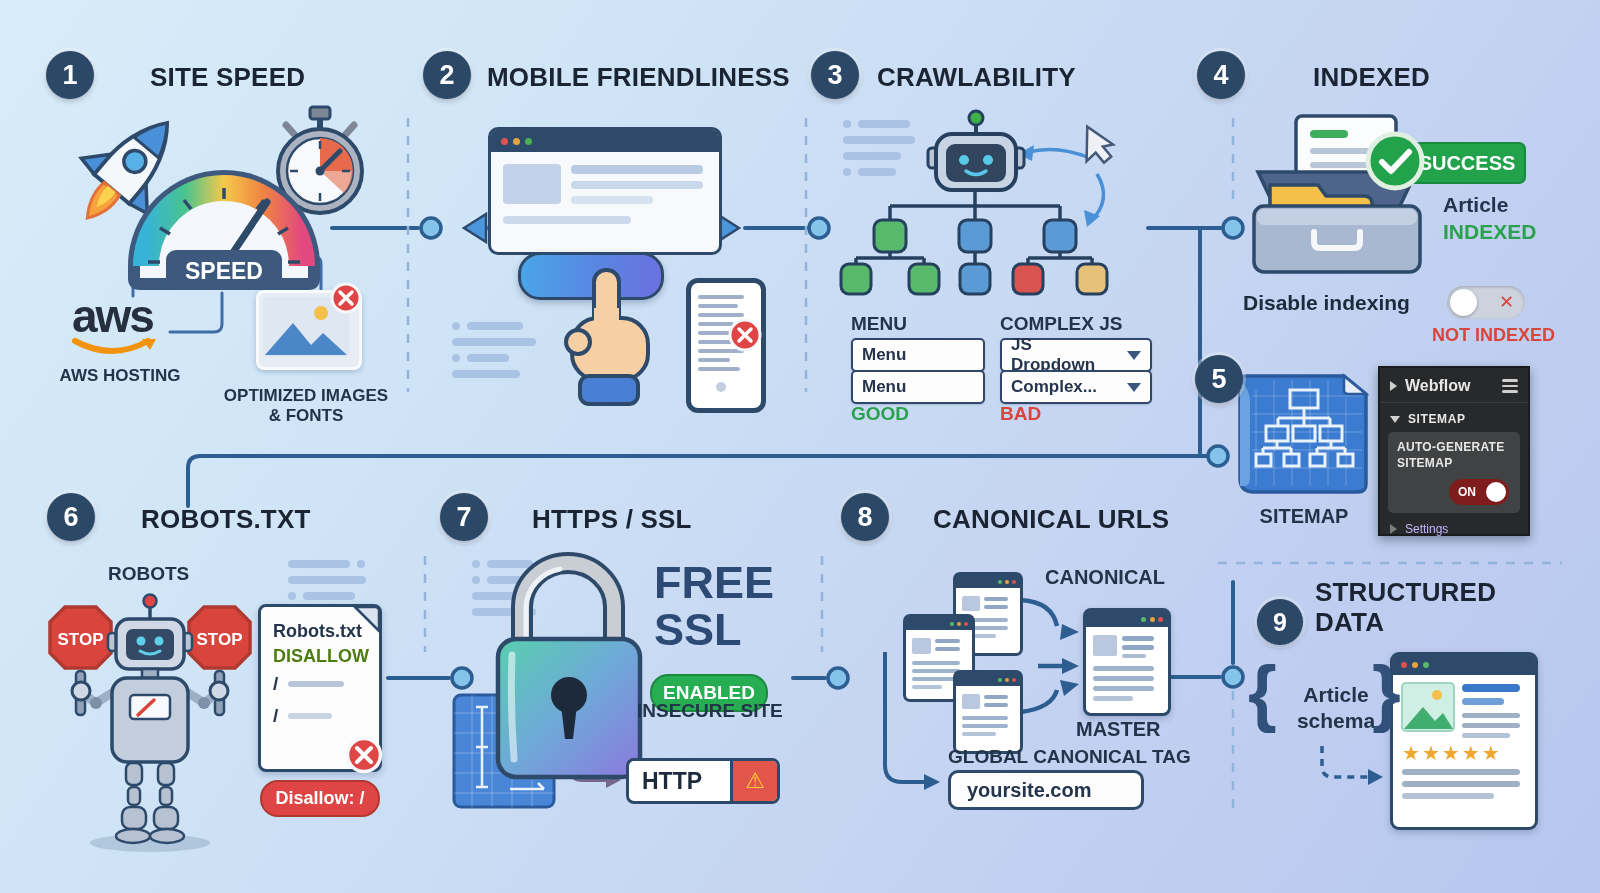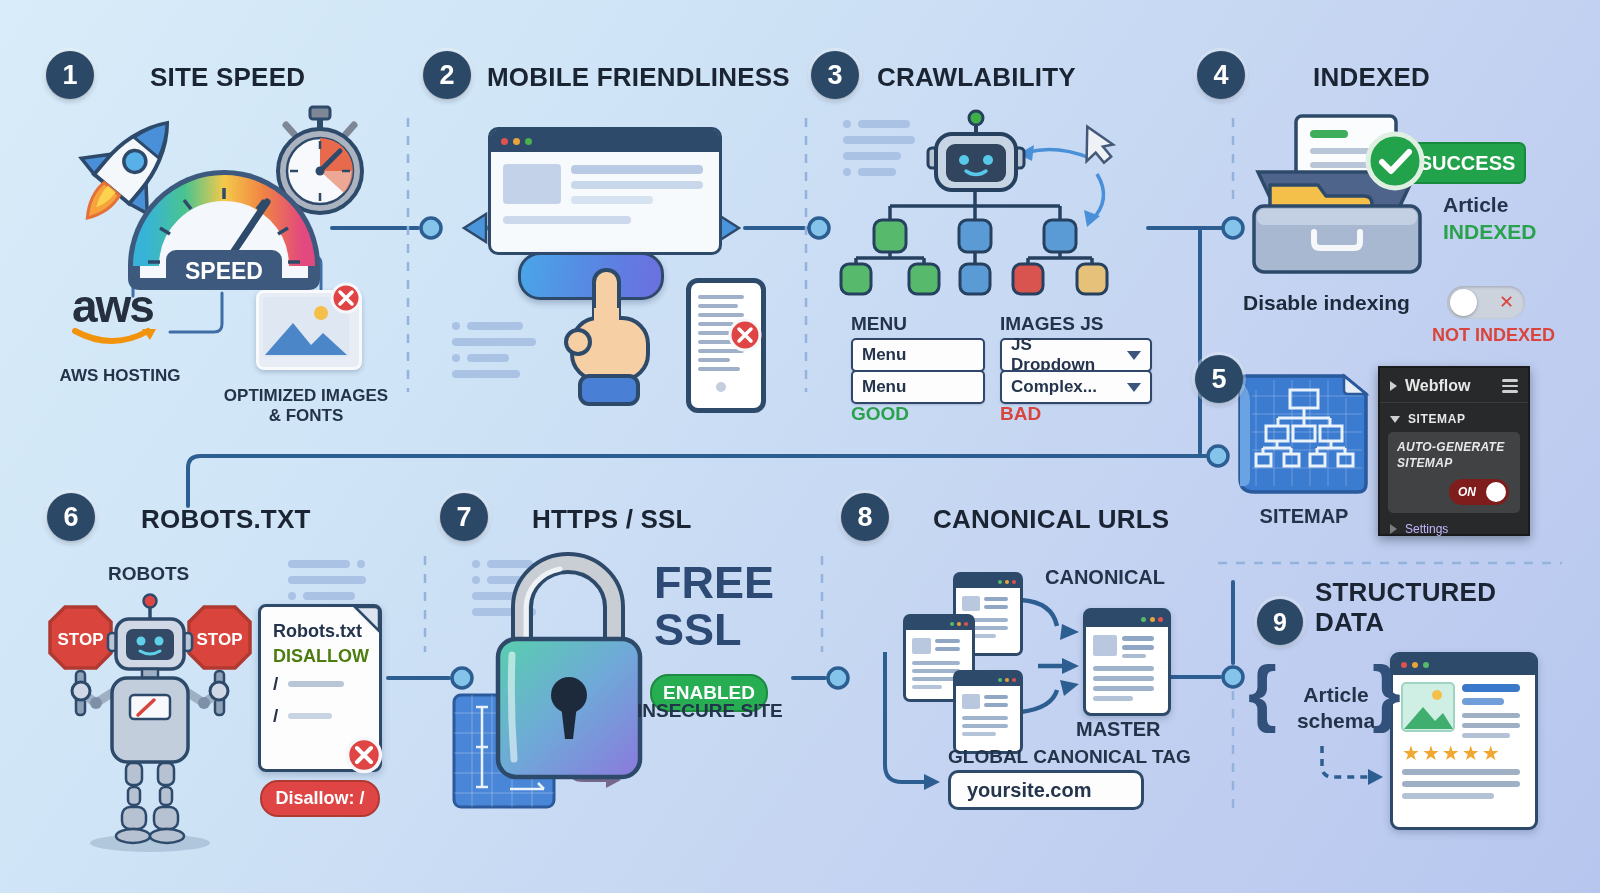--- a/index.html
+++ b/index.html
@@ -50,21 +50,21 @@
   .wf-panel{
     position:absolute;left:1378px;top:366px;width:148px;height:166px;
     background:#27292a;border:2px solid #1a1b1c;border-radius:0;z-index:6;
     box-shadow:0 4px 10px rgba(20,30,50,.4);color:#e8e8e8;
   }
   .wf-row{display:flex;align-items:center;padding:9px 10px 7px 10px;}
   .wf-tri-r{width:0;height:0;border-top:5px solid transparent;border-bottom:5px solid transparent;border-left:7px solid #cfcfcf;margin-right:8px;}
   .wf-tri-d{width:0;height:0;border-left:5px solid transparent;border-right:5px solid transparent;border-top:7px solid #cfcfcf;margin-right:8px;}
   .wf-burger{margin-left:auto;display:flex;flex-direction:column;gap:3px;}
   .wf-burger i{display:block;width:16px;height:2.5px;background:#cfcfcf;border-radius:2px;}
-  .wf-card{margin:4px 8px;background:#404243;border-radius:5px;padding:8px 9px;font-style:italic;}
+  .wf-card{margin:4px 8px;background:#404243;border-radius:5px;padding:8px 9px;}
   .toggle-on{
     margin:8px 2px 0 auto;width:60px;height:26px;border-radius:13px;background:#7f1d1d;
     display:flex;align-items:center;position:relative;
   }
   .toggle-on span{color:#fff;font-size:12px;font-weight:800;margin-left:9px;}
   .toggle-on i{position:absolute;right:3px;top:3px;width:20px;height:20px;border-radius:50%;background:#fff;}
   
   .toggle-off{
     position:absolute;width:78px;height:33px;border-radius:17px;background:#ccd3dd;z-index:5;
     box-shadow:inset 0 1px 3px rgba(50,60,80,.3);
@@ -244,21 +244,21 @@
     <g stroke="#2e4a6b" stroke-width="2.5">
       <line x1="50" y1="38" x2="50" y2="46"></line>
         <line x1="50" y1="90" x2="50" y2="98"></line>
       <line x1="20" y1="68" x2="28" y2="68"></line>
         <line x1="72" y1="68" x2="80" y2="68"></line>
     </g>
     <line x1="50" y1="68" x2="70" y2="48" stroke="#2e4a6b" stroke-width="5" stroke-linecap="round"></line>
     <circle cx="50" cy="68" r="4.5" fill="#2e4a6b"></circle>
   </svg>
 
-  <div class="abs" style="left:72px;top:286px;z-index:4">
+  <div class="abs" style="left:72px;top:296px;z-index:4">
     <div style="font-size:46px;font-weight:800;color:#252f3e;letter-spacing:-2px;line-height:.9">aws</div>
     <svg width="86" height="22" viewBox="0 0 86 22">
       <path d="M3,4 Q40,24 76,4" fill="none" stroke="#f2930e" stroke-width="6" stroke-linecap="round"></path>
       <polygon points="84,2 70,2 78,13" fill="#f2930e"></polygon>
     </svg>
   </div>
   <div class="caption" style="left:40px;top:366px;width:160px;font-size:17px">AWS HOSTING</div>
 
   <div class="abs" style="left:256px;top:290px;width:100px;height:74px;background:#e8edf5;border:3px solid #f8fafc;border-radius:8px;box-shadow:0 2px 5px rgba(40,60,100,.25);z-index:4">
     <svg width="94" height="68" viewBox="0 0 94 68">
@@ -377,21 +377,21 @@
 
   <div class="caption" style="left:851px;top:313px;font-size:19px;text-align:left">MENU</div>
   <div class="select-box" style="left:851px;top:338px;width:112px">
       <span>Menu</span>
     </div>
   <div class="select-box" style="left:851px;top:370px;width:112px">
       <span>Menu</span>
     </div>
   <div class="caption good" style="left:851px;top:403px;font-size:19px;text-align:left">GOOD</div>
 
-  <div class="caption" style="left:1000px;top:313px;font-size:19px;text-align:left">IMAGES JS</div>
+  <div class="caption" style="left:1000px;top:313px;font-size:19px;text-align:left">COMPLEX JS</div>
   <div class="select-box" style="left:1000px;top:338px;width:130px">
       <span>JS Dropdown</span>
       <span class="caret"></span>
     </div>
   <div class="select-box" style="left:1000px;top:370px;width:130px">
       <span>Complex...</span>
       <span class="caret"></span>
     </div>
   <div class="caption bad" style="left:1000px;top:403px;font-size:19px;text-align:left">BAD</div>
 
@@ -647,20 +647,26 @@
 
   <div class="abs" style="left:654px;top:560px;z-index:4;color:#2c4a74;font-weight:800;font-size:45px;line-height:1.04">
     <div>FREE</div>
     <div>SSL</div>
   </div>
   <div class="pill" style="left:650px;top:674px;width:114px;height:34px;background:#27ae53;border:2.5px solid #1d8a40;font-size:19px">
       <span>ENABLED</span>
     </div>
 
   <div class="caption" style="left:637px;top:700px;font-size:19px;text-align:center">INSECURE SITE</div>
+  <div class="abs" style="left:626px;top:758px;width:148px;height:40px;background:#ffffff;border:3px solid #2e4a6b;border-radius:8px;display:flex;z-index:4;overflow:hidden">
+    <div style="flex:1;display:flex;align-items:center;padding-left:13px;font-size:23px;font-weight:800;color:#1d2a3c">HTTP</div>
+    <div style="width:44px;background:#e2554a;border-left:3px solid #2e4a6b;display:flex;align-items:center;justify-content:center">
+      <span style="color:#ffd23e;font-size:22px;line-height:1">⚠</span>
+    </div>
+  </div>
 
   <div class="badge" style="left:841px;top:493px">
       <span>8</span>
     </div>
   <div class="title" style="left:933px;top:505px">CANONICAL URLS</div>
 
   <div class="abs" style="left:953px;top:572px;width:64px;height:78px;background:#fff;border:3px solid #2e4a6b;border-radius:7px;z-index:3">
     <div style="height:13px;background:#2e4a6b;display:flex;align-items:center;justify-content:flex-end;padding-right:4px;gap:3px">
         <i style="width:4px;height:4px;border-radius:50%;background:#57b96b"></i>
         <i style="width:4px;height:4px;border-radius:50%;background:#e8a33d"></i>

